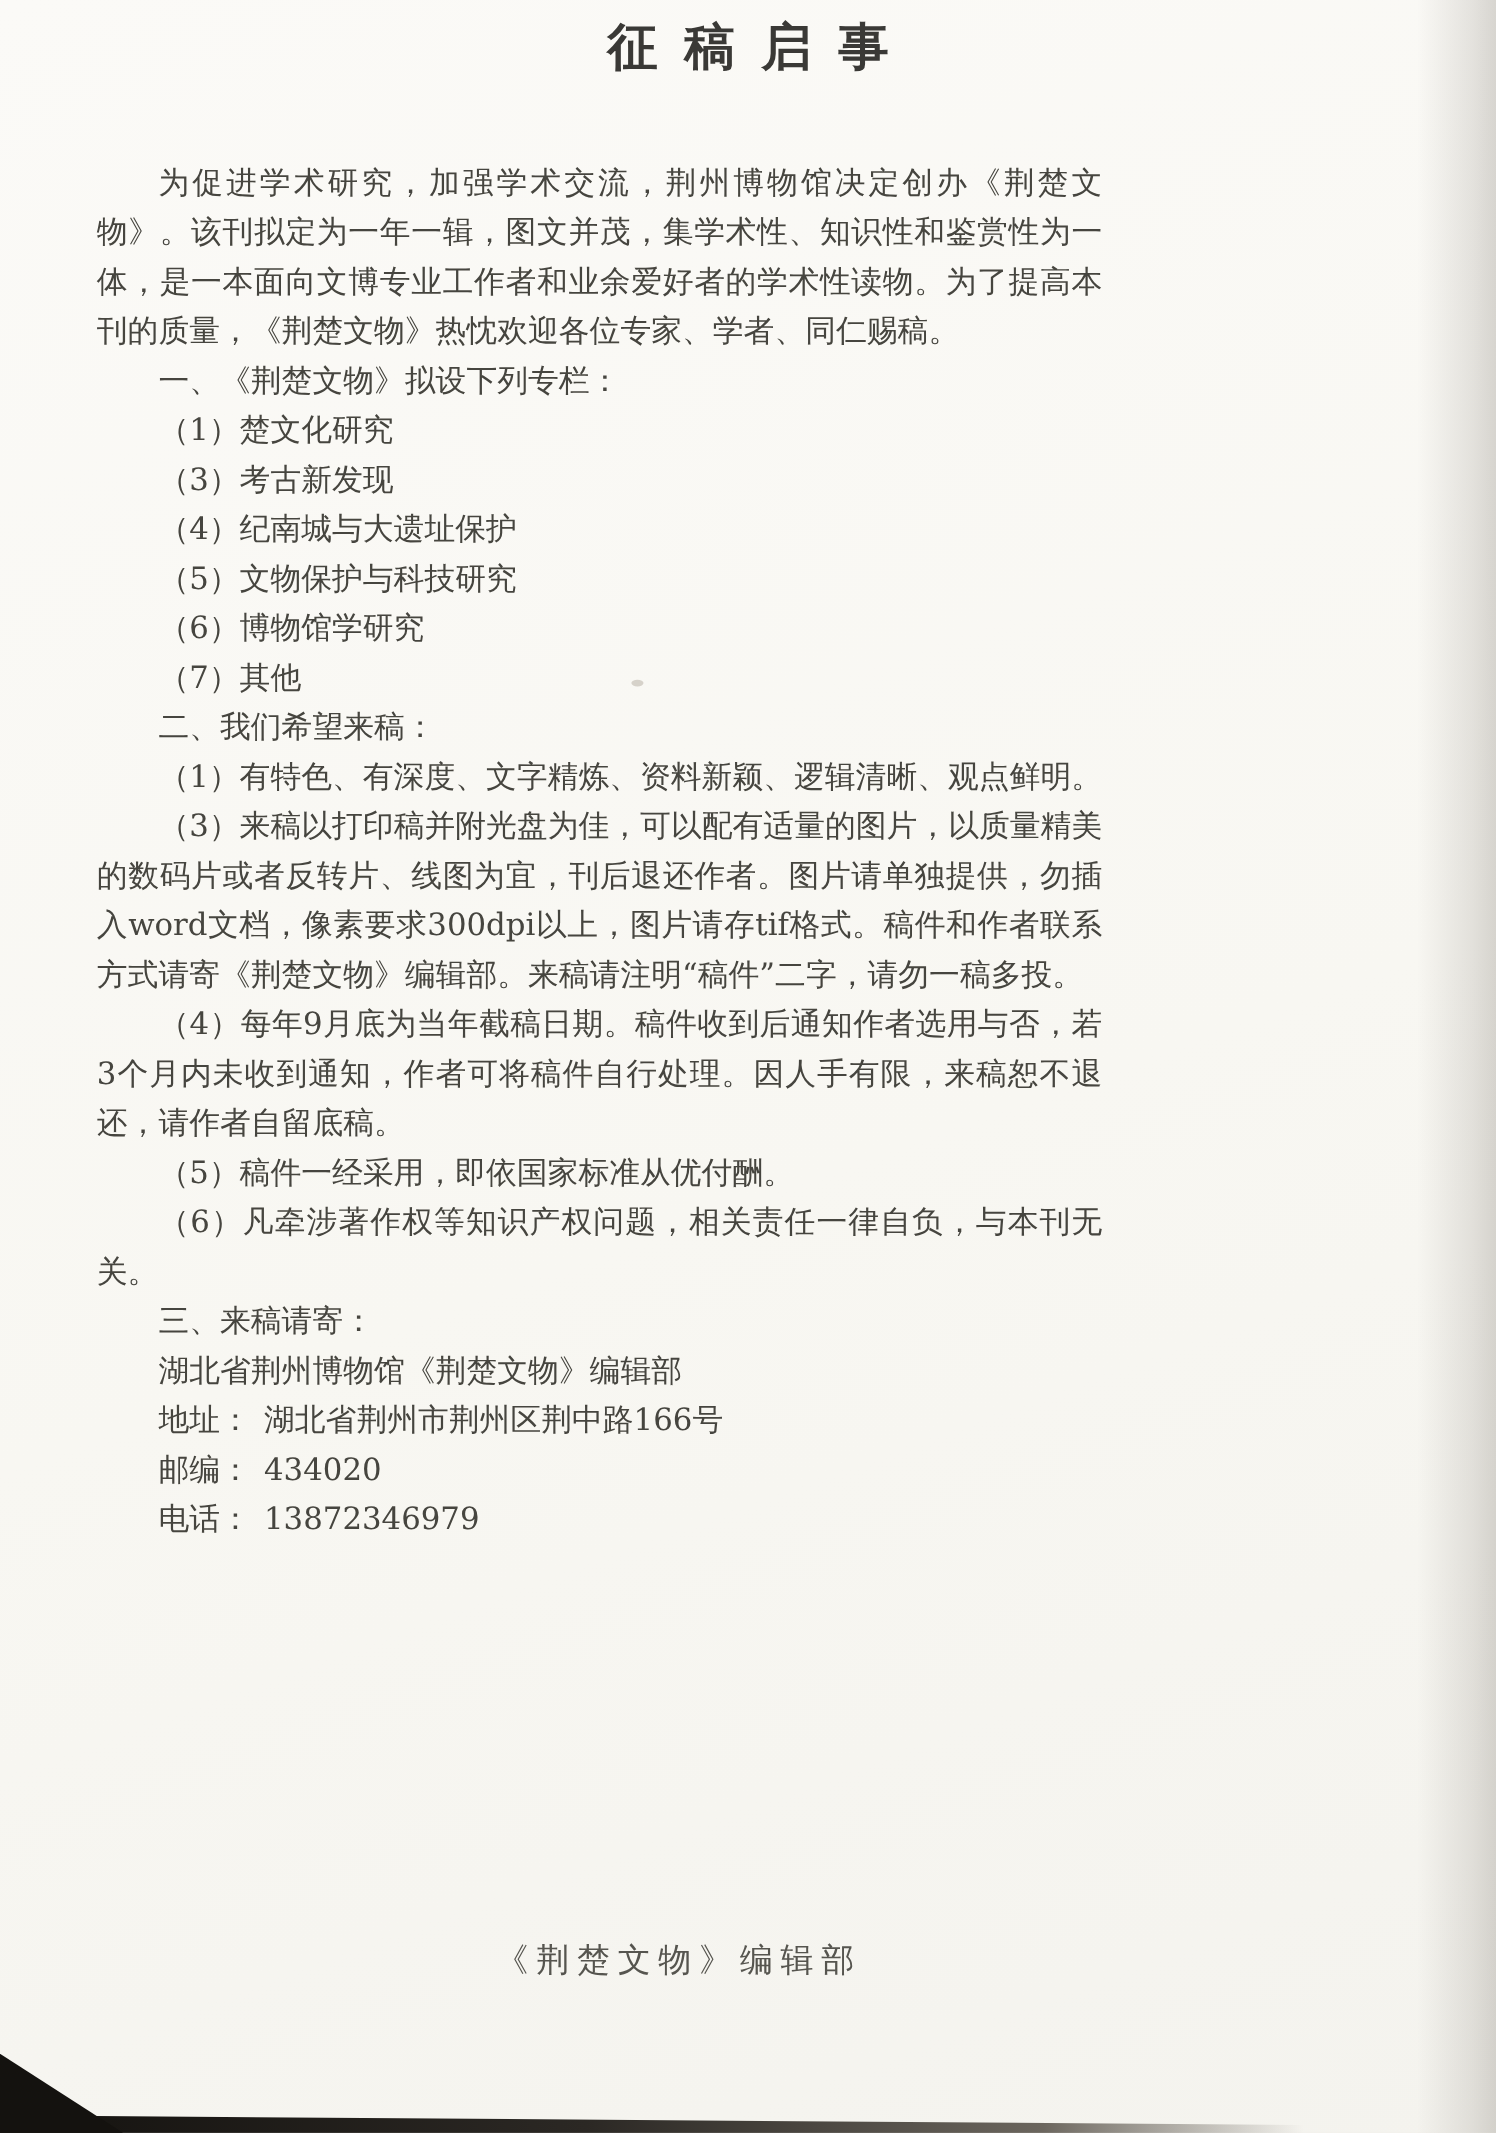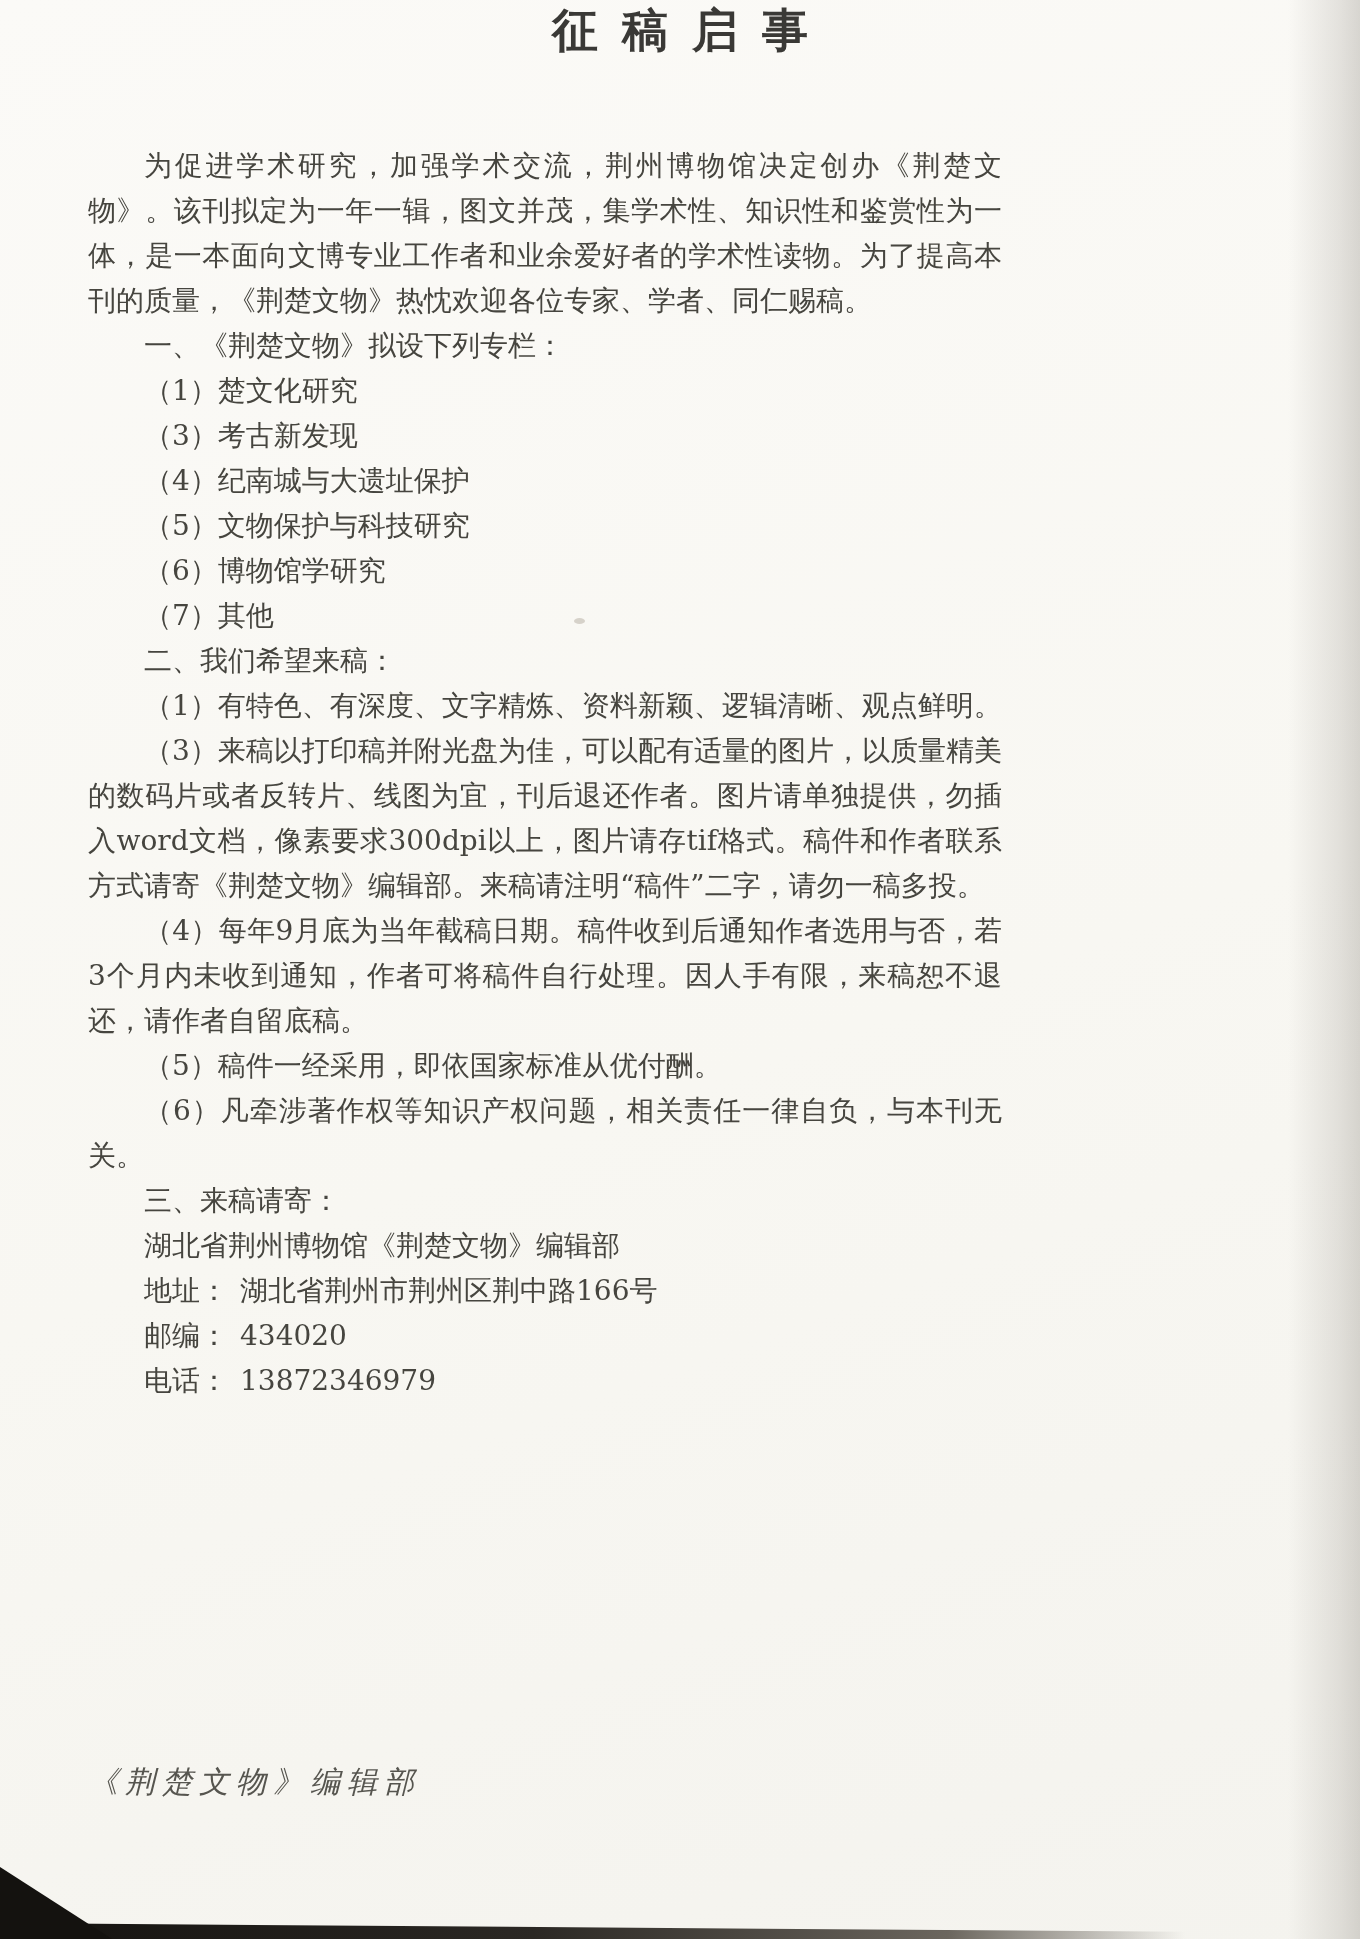--- a/index.html
+++ b/index.html
@@ -17,21 +17,21 @@
     color: #45443f;
   }
   .content {
     position: absolute;
     left: 88px;
     top: 0;
     width: 914px;
     margin-top: 35px;
   }
   .title {
-    margin: 0;
+    margin: 12px;
     padding-left: 24px; 
     text-align: center;
     font-size: 46px;
     font-weight: bold;
     letter-spacing: 24px;
     color: #3a3936;
   }
   .body {
     margin-top: 108px;
   }
@@ -42,23 +42,22 @@
     text-align: justify;
     text-indent: 2em;
     color: #46453f;
   }
   .contact-label { margin-right: 12px; }
   .signature {
     position: absolute;
     left: 88px;
     top: 1762px;
     width: 1058px;
-    text-align: left;
+    text-align: center;
     font-size: 30px;
-    font-style: italic;
     letter-spacing: 7px;
     color: #56554f;
   }
   
   .shadow-right {
     position: absolute;
     top: 0;
     right: 0;
     width: 72px;
     height: 100%;

